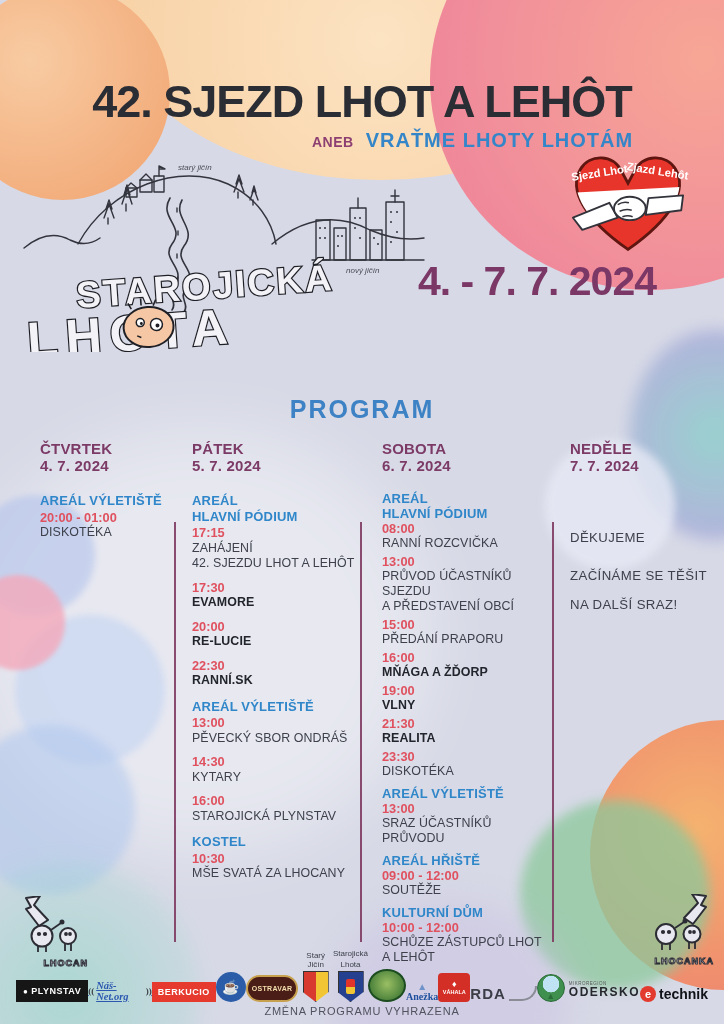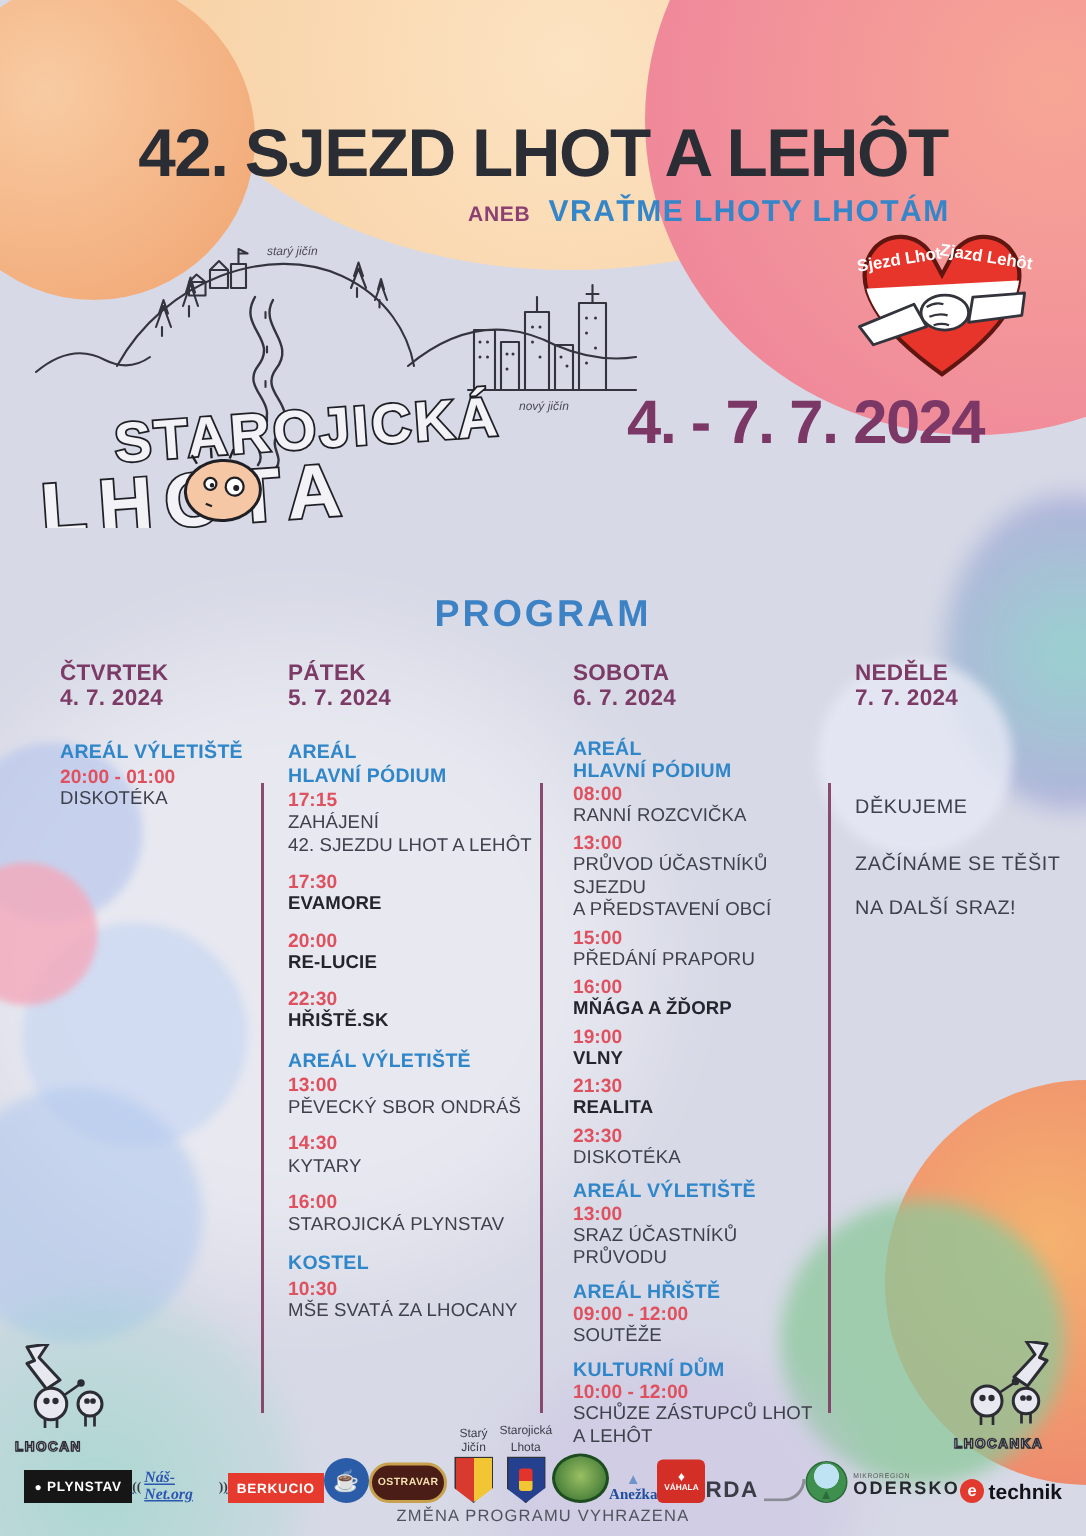--- a/index.html
+++ b/index.html
@@ -53,21 +53,21 @@
   
   .col-2 .venue{margin-top:7px;margin-bottom:0;line-height:15px;}
   .col-2 .day + .venue{margin-top:17px;}
   .col-2 .time,.col-2 .name div{line-height:15px;}
   .col-2 .block{margin-bottom:3px;}
   .note{font-size:13.2px;color:#3e414c;letter-spacing:.4px;margin-top:16px;line-height:29px;}
   .day + .note{margin-top:56px;line-height:15px;}
   .divider{position:absolute;z-index:2;top:522px;width:2px;height:420px;background:#7e3a60;opacity:.9;}
   .dv1{left:174px;} .dv2{left:360px;} .dv3{left:552px;}
   
-  .mascot{position:absolute;z-index:2;width:78px;text-align:left;}
+  .mascot{position:absolute;z-index:2;width:78px;text-align:right;}
   .mascot-left{left:10px;top:896px;}
   .mascot-right{left:636px;top:894px;}
   .mascot-label{font-size:9px;font-weight:bold;letter-spacing:1px;color:#e6e6ee;
     -webkit-text-stroke:.9px #2d2d36;text-shadow:0 0 1px #2d2d36;}
   
   .logos{position:absolute;z-index:2;left:16px;top:952px;width:692px;height:50px;
     display:flex;align-items:flex-end;justify-content:space-between;}
   .logo{display:flex;flex-direction:column;align-items:center;justify-content:flex-end;gap:2px;}
   .above{font-size:8px;line-height:9px;text-align:center;color:#3b3e48;}
   .lb{display:flex;align-items:center;justify-content:center;}
@@ -259,21 +259,21 @@
         </div>
         <div class="block">
           <div class="time">20:00</div>
           <div class="name b">
             <div>RE-LUCIE</div>
           </div>
         </div>
         <div class="block">
           <div class="time">22:30</div>
           <div class="name b">
-            <div>HŘIŠTĚ.SK</div>
+            <div>RANNÍ.SK</div>
           </div>
         </div>
         <div class="venue">
           <div>AREÁL VÝLETIŠTĚ</div>
         </div>
         <div class="block">
           <div class="time">13:00</div>
           <div class="name">
             <div>PĚVECKÝ SBOR ONDRÁŠ</div>
           </div>

